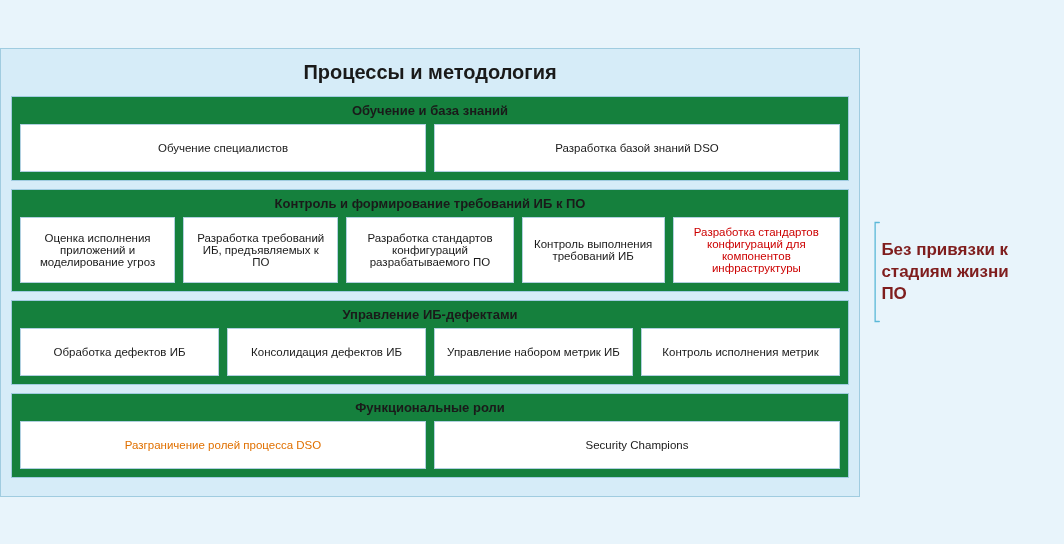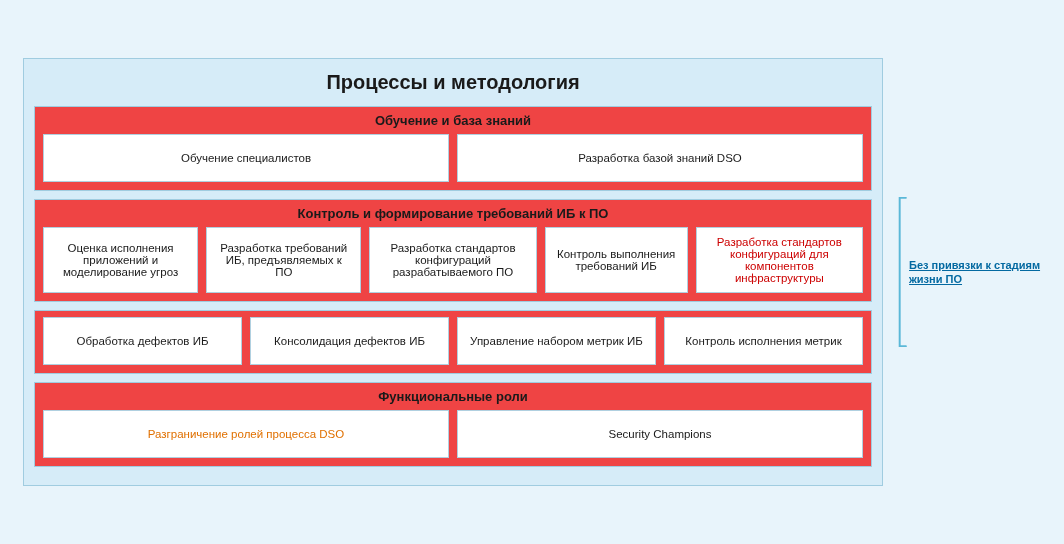--- a/index.html
+++ b/index.html
@@ -9,40 +9,39 @@
       width: 1064px;
       height: 544px;
       display: flex;
       align-items: center;
       justify-content: center;
     }
     .outer-wrapper {
       display: flex;
       align-items: center;
       width: 1064px;
-      padding: 10px 0 10px 6px;
-      margin-left: 17px;
+      padding: 10px 0 10px 0;
     }
     .main-box {
       background: #d6ecf8;
       border: 1.5px solid #a0cce0;
       width: 860px;
       padding: 8px 10px 10px 10px;
       flex-shrink: 0;
     }
     .main-title {
       text-align: center;
       font-size: 20px;
       font-weight: bold;
       color: #1a1a1a;
       margin-bottom: 8px;
       padding: 4px 0;
     }
     .section {
-      background: #ef4444;
+      background: #15803d;
       border: 1.5px solid #a0cce0;
       margin-bottom: 8px;
       padding: 6px 8px 8px 8px;
     }
     .section-title {
       text-align: center;
       font-size: 13px;
       font-weight: bold;
       color: #1a1a1a;
       margin-bottom: 6px;
@@ -78,25 +77,24 @@
       justify-content: center;
       margin-left: 12px;
       width: 160px;
       flex-shrink: 0;
     }
     .bracket-svg {
       height: 200px;
       width: 18px;
     }
     .side-text {
-      font-size: 11px;
+      font-size: 17px;
       font-weight: bold;
-      color: #0369a1;
+      color: #7f1d1d;
       line-height: 1.3;
-      text-decoration: underline;
     }
     .side-label-inner {
       display: flex;
       align-items: center;
     }
   </style>
 </head>
 <body>
 
 <div class="outer-wrapper">
@@ -116,20 +114,21 @@
       <div class="cards-row">
         <div class="card" style="flex:1.1">Оценка исполнения приложений и моделирование угроз</div>
         <div class="card" style="flex:1.1">Разработка требований ИБ, предъявляемых к ПО</div>
         <div class="card" style="flex:1.2">Разработка стандартов конфигураций разрабатываемого ПО</div>
         <div class="card" style="flex:1">Контроль выполнения требований ИБ</div>
         <div class="card red-text" style="flex:1.2">Разработка стандартов конфигураций для компонентов инфраструктуры</div>
       </div>
     </div>
 
     <div class="section">
+      <div class="section-title">Управление ИБ-дефектами</div>
       <div class="cards-row">
         <div class="card">Обработка дефектов ИБ</div>
         <div class="card">Консолидация дефектов ИБ</div>
         <div class="card">Управление набором метрик ИБ</div>
         <div class="card">Контроль исполнения метрик</div>
       </div>
     </div>
 
     <div class="section">
       <div class="section-title">Функциональные роли</div>

